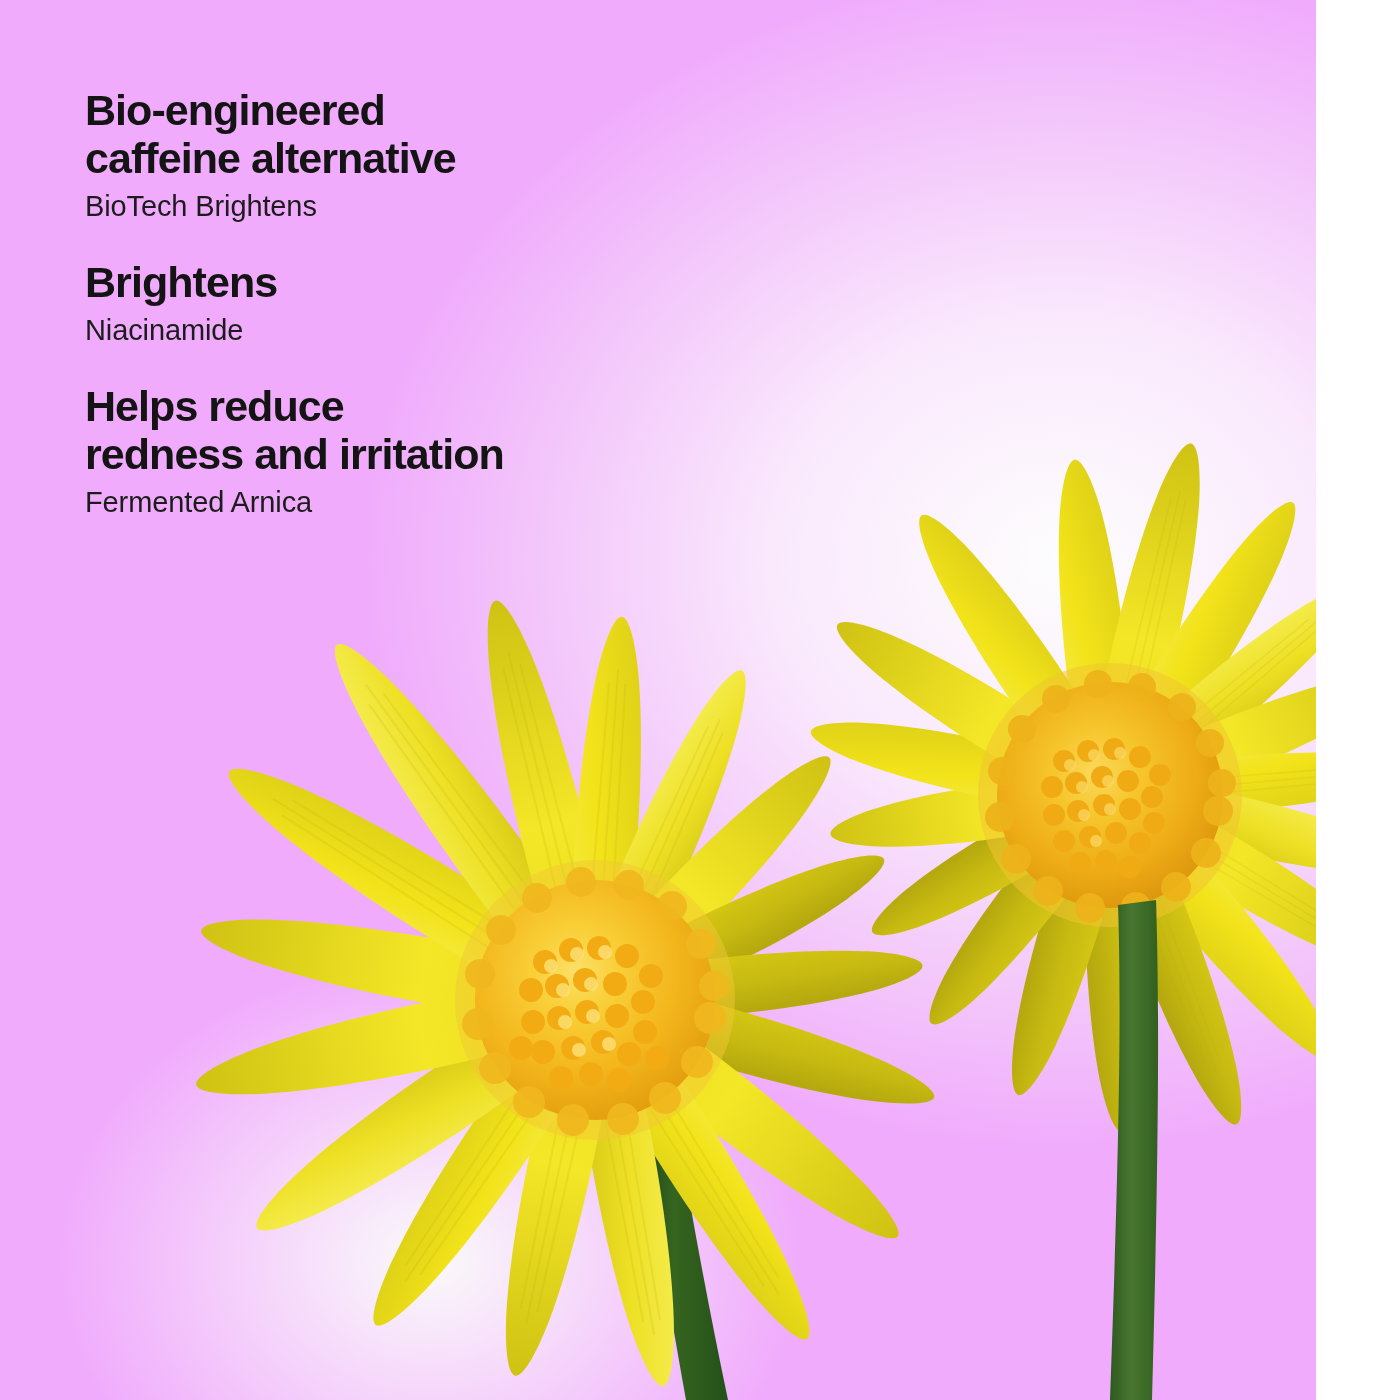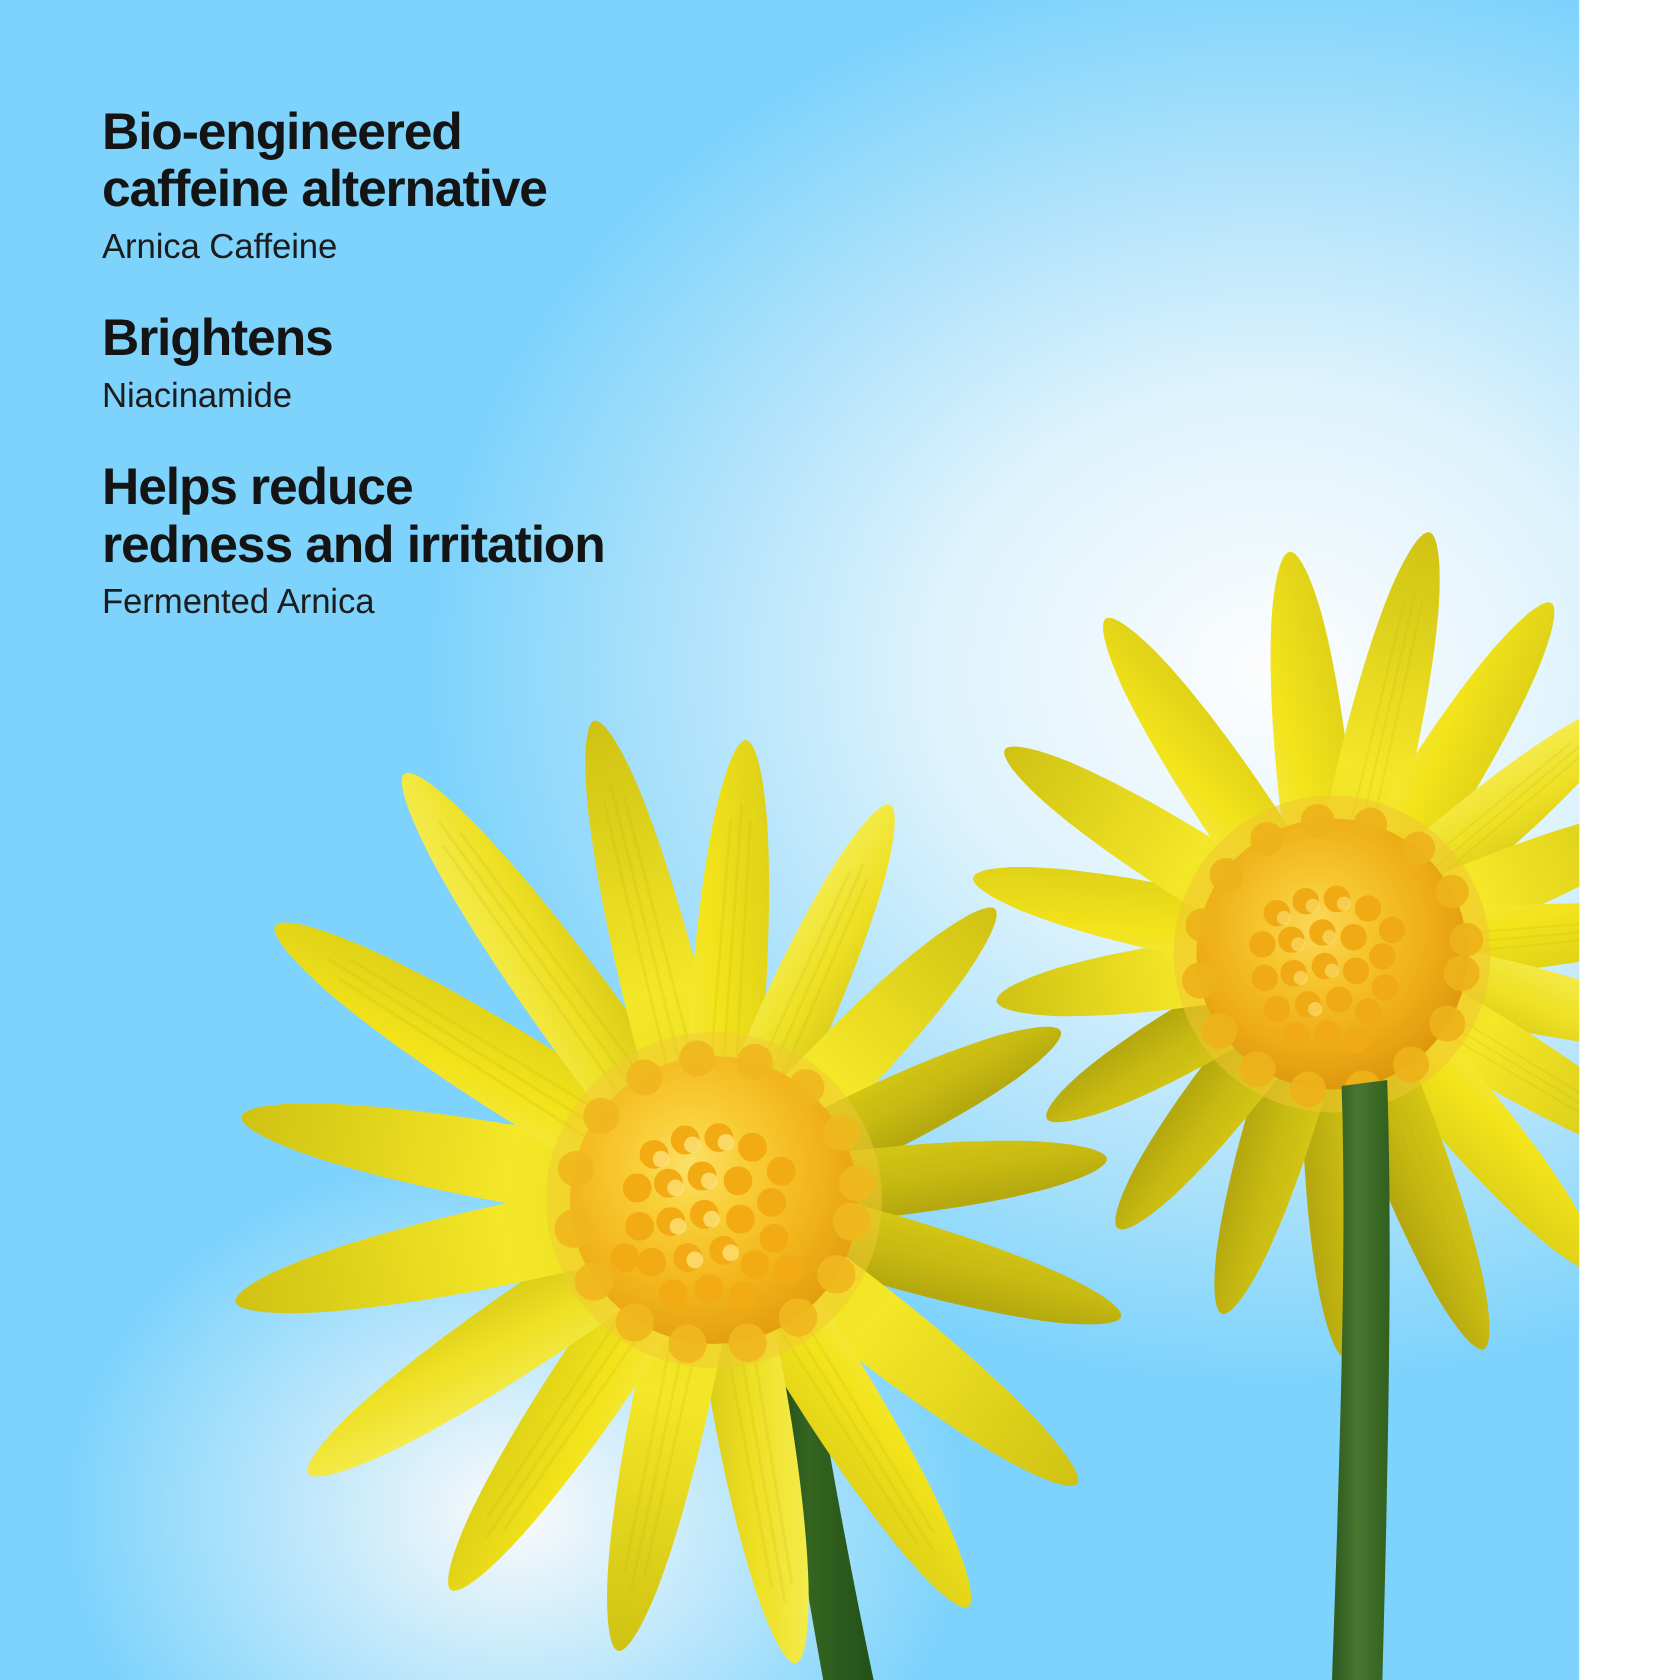--- a/index.html
+++ b/index.html
@@ -1,21 +1,21 @@
 <!DOCTYPE html>
 <html><head>
 <meta charset="utf-8">
 <style>
   html,body{margin:0;padding:0;}
   body{width:1400px;height:1400px;overflow:hidden;font-family:"Liberation Sans",sans-serif;}
 
   #stage{
     position:relative;
     width:1316px;height:1400px;
-    background:#7dd3fc;
+    background:#f0abfc;
     overflow:hidden;
   }
 
   
   .bg-glow{
     position:absolute;
     left:0;top:0;width:1400px;height:1400px;
     background:
       radial-gradient(ellipse 900px 760px at 1060px 560px, #fdfdfd 0%, rgba(253,253,253,0.75) 32%, rgba(248,248,248,0.35) 58%, rgba(240,240,240,0) 78%),
       radial-gradient(ellipse 520px 420px at 430px 1260px, #fafafa 0%, rgba(250,250,250,0) 72%);
@@ -408,21 +408,21 @@
         <circle cx="14" cy="44" r="7"></circle>
       </g>
     </g>
   </svg>
 
   <div class="copy">
 
     <div class="block">
       <p class="headline">Bio-engineered
 caffeine alternative</p>
-      <p class="subline">Arnica Caffeine</p>
+      <p class="subline">BioTech Brightens</p>
     </div>
 
     <div class="block">
       <p class="headline">Brightens</p>
       <p class="subline">Niacinamide</p>
     </div>
 
     <div class="block">
       <p class="headline">Helps reduce
 redness and irritation</p>

